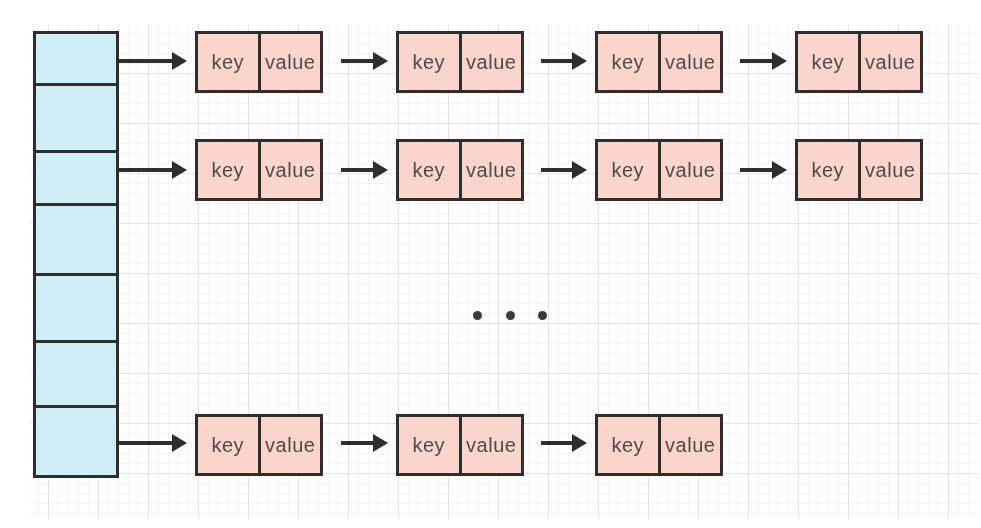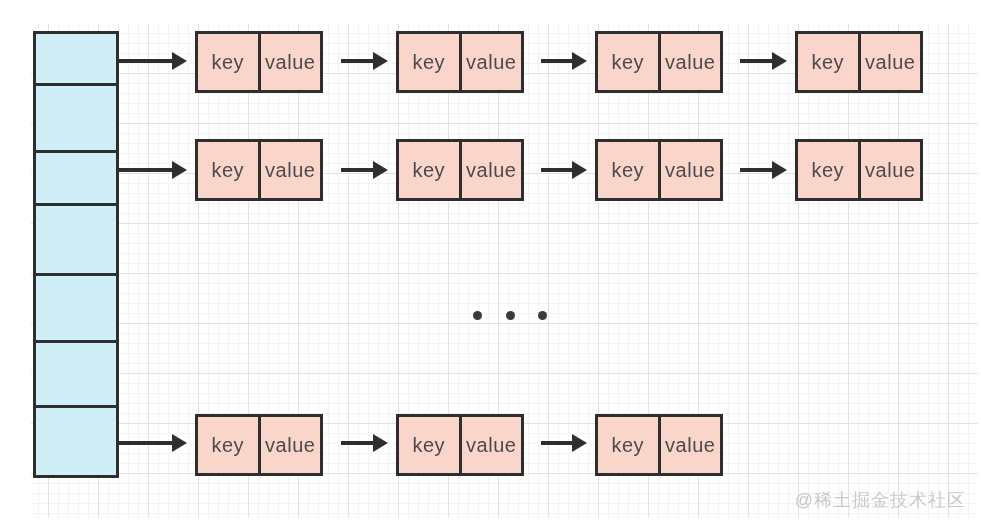--- a/index.html
+++ b/index.html
@@ -203,14 +203,13 @@
       <span class="shaft"></span>
       <span class="head"></span>
     </div>
 
   <div>
     <span class="dot" style="left:473px;top:311px;"></span>
     <span class="dot" style="left:506px;top:311px;"></span>
     <span class="dot" style="left:538px;top:311px;"></span>
   </div>
 
-  <div class="watermark">@稀土掘金技术社区</div>
 </div>
 
 </body></html>

